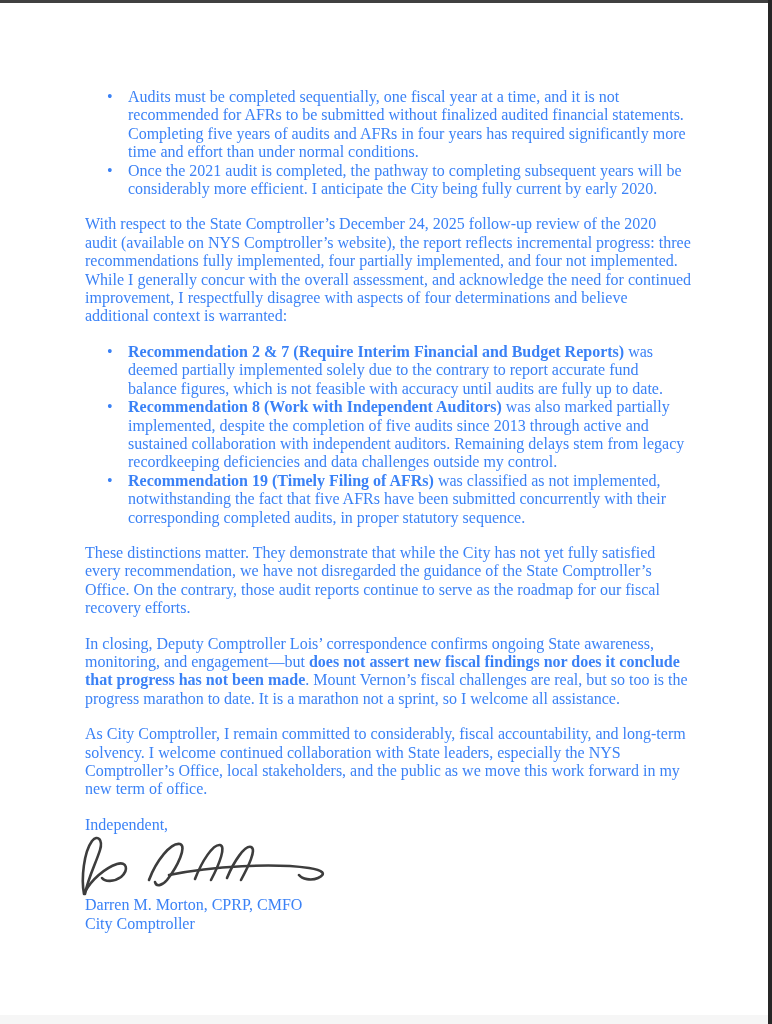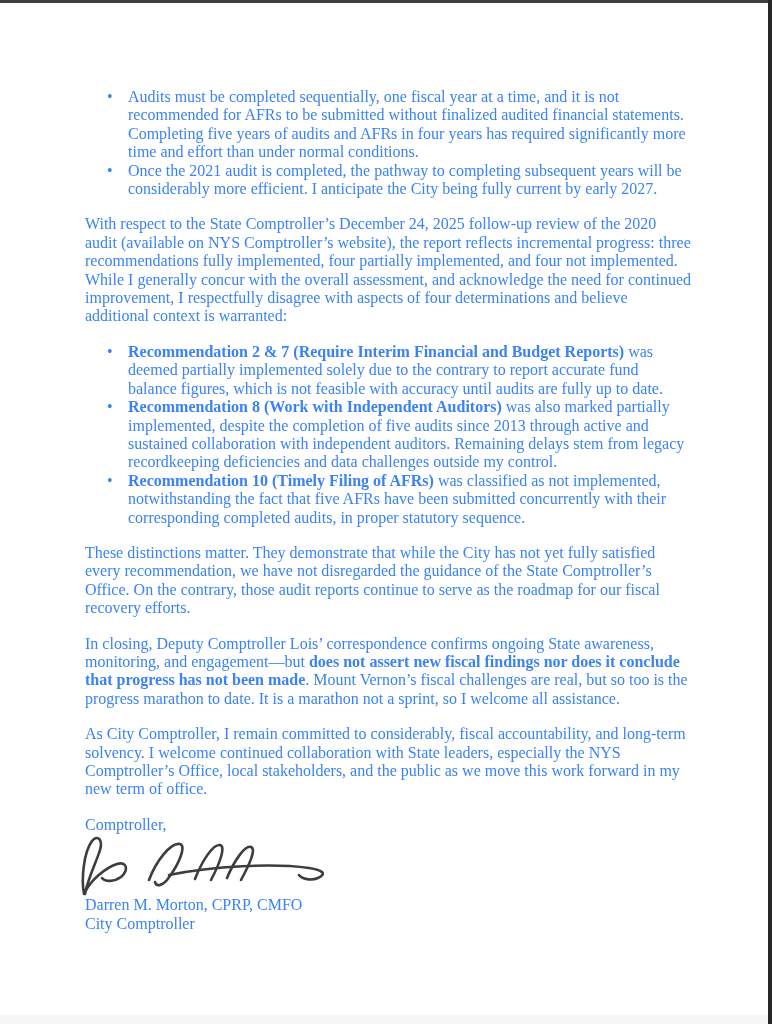--- a/index.html
+++ b/index.html
@@ -63,45 +63,45 @@
   <div class="border-right"></div>
   <div class="strip-bottom"></div>
 
   <div class="content">
 
     <ul class="bullets">
       <li>
         <span>Audits must be completed sequentially, one fiscal year at a time, and it is not recommended for AFRs to be submitted without finalized audited financial statements. Completing five years of audits and AFRs in four years has required significantly more time and effort than under normal conditions.</span>
       </li>
       <li>
-        <span>Once the 2021 audit is completed, the pathway to completing subsequent years will be considerably more efficient. I anticipate the City being fully current by early 2027.</span>
+        <span>Once the 2021 audit is completed, the pathway to completing subsequent years will be considerably more efficient. I anticipate the City being fully current by early 2020.</span>
       </li>
     </ul>
 
     <p>With respect to the State Comptroller’s December 24, 2025 follow-up review of the 2020 audit (available on NYS Comptroller’s website), the report reflects incremental progress: three recommendations fully implemented, four partially implemented, and four not implemented. While I generally concur with the overall assessment, and acknowledge the need for continued improvement, I respectfully disagree with aspects of four determinations and believe additional context is warranted:</p>
 
     <ul class="bullets">
       <li>
         <b>Recommendation 2 &amp; 7 (Require Interim Financial and Budget Reports)</b><span> was deemed partially implemented solely due to the contrary to report accurate fund balance figures, which is not feasible with accuracy until audits are fully up to date.</span>
       </li>
       <li>
         <b>Recommendation 8 (Work with Independent Auditors)</b><span> was also marked partially implemented, despite the completion of five audits since 2013 through active and sustained collaboration with independent auditors. Remaining delays stem from legacy recordkeeping deficiencies and data challenges outside my control.</span>
       </li>
       <li>
-        <b>Recommendation 10 (Timely Filing of AFRs)</b><span> was classified as not implemented, notwithstanding the fact that five AFRs have been submitted concurrently with their corresponding completed audits, in proper statutory sequence.</span>
+        <b>Recommendation 19 (Timely Filing of AFRs)</b><span> was classified as not implemented, notwithstanding the fact that five AFRs have been submitted concurrently with their corresponding completed audits, in proper statutory sequence.</span>
       </li>
     </ul>
 
     <p>These distinctions matter. They demonstrate that while the City has not yet fully satisfied every recommendation, we have not disregarded the guidance of the State Comptroller’s Office. On the contrary, those audit reports continue to serve as the roadmap for our fiscal recovery efforts.</p>
 
     <p><span>In closing, Deputy Comptroller Lois’ correspondence confirms ongoing State awareness, monitoring, and engagement—but </span><b>does not assert new fiscal findings nor does it conclude that progress has not been made</b><span>. Mount Vernon’s fiscal challenges are real, but so too is the progress marathon to date. It is a marathon not a sprint, so I welcome all assistance.</span></p>
 
     <p>As City Comptroller, I remain committed to considerably, fiscal accountability, and long-term solvency. I welcome continued collaboration with State leaders, especially the NYS Comptroller’s Office, local stakeholders, and the public as we move this work forward in my new term of office.</p>
 
-    <p class="valediction">Comptroller,</p>
+    <p class="valediction">Independent,</p>
 
     <div class="signature-wrap">
       <svg width="260" height="60" viewBox="0 0 260 60">
         <g fill="none" stroke="#3d3d3d" stroke-width="2.6" stroke-linecap="round" stroke-linejoin="round">
           <path d="M7,58 C4,42 7,16 15,5 C21,-2 26,4 23,14 C19,27 11,42 8,58"></path>
           <path d="M8,56 C14,44 28,32 40,28 C50,25 52,34 44,41 C37,46 28,46 25,42"></path>
           <path d="M72,44 C79,25 94,6 103,8 C110,10 101,30 90,44 C85,50 79,51 78,46"></path>
           <path d="M118,43 C125,25 136,8 143,9 C149,10 143,27 134,44"></path>
           <path d="M150,42 C157,25 168,9 174,11 C180,13 171,31 164,44"></path>
           <path d="M92,39 C136,30 196,27 232,32 C246,34 250,38 241,42 C234,45 225,43 222,39"></path>

